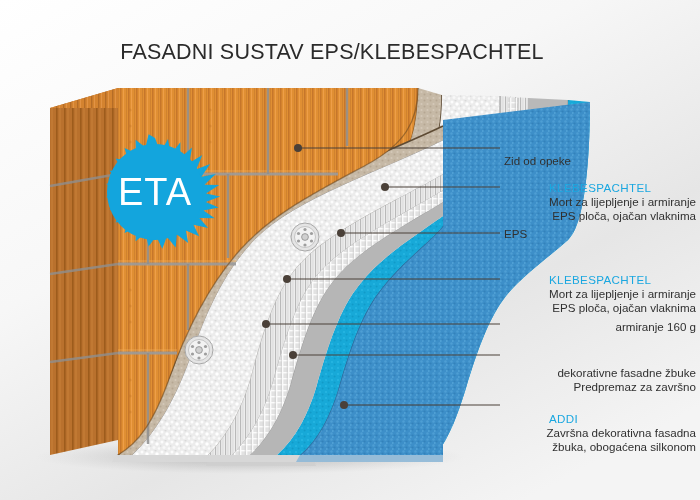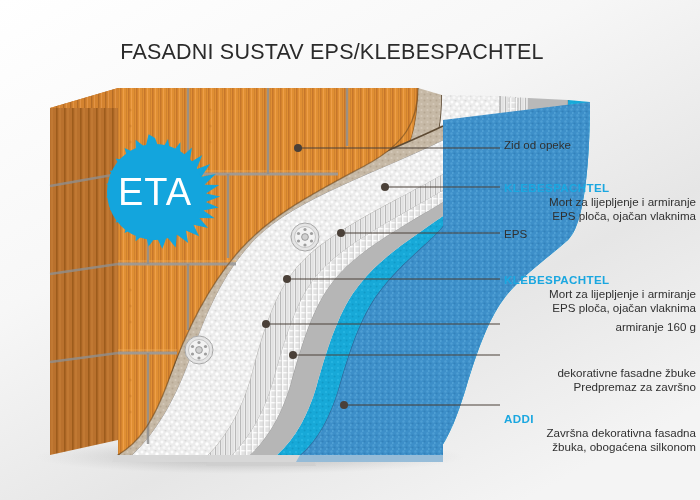--- a/index.html
+++ b/index.html
@@ -52,25 +52,26 @@
     top: 128px;
     width: 192px;
   }
   .legend-entry {
     position: absolute;
     left: 0;
     width: 192px;
   }
   .legend-head {
     color: #1aa7e0;
-    font-weight: bold;
+    font-weight: normal;
     font-size: 11.6px;
     letter-spacing: 0.35px;
     line-height: 14px;
     white-space: nowrap;
+    margin-left: 45px;
   }
   .legend-desc {
     color: #303030;
     font-size: 11.6px;
     line-height: 14.2px;
     text-align: right;
   }
   .legend-plain {
     color: #303030;
     font-size: 11.6px;
@@ -567,21 +568,21 @@
         <line x1="344" y1="405" x2="500" y2="405"></line>
         <circle cx="344" cy="405" r="4" stroke="none"></circle>
       </g>
     </g>
   </svg>
 
   <div id="title">FASADNI SUSTAV EPS/KLEBESPACHTEL</div>
 
   <div id="legend">
 
-    <div class="legend-entry" style="top:10px">
+    <div class="legend-entry" style="top:26px">
       <div class="legend-plain">Zid od opeke</div>
     </div>
 
     <div class="legend-entry" style="top:53px">
       <div class="legend-head">KLEBESPACHTEL</div>
       <div class="legend-desc">Mort za lijepljenje i armiranje</div>
       <div class="legend-desc">EPS ploča, ojačan vlaknima</div>
     </div>
 
     <div class="legend-entry" style="top:99px">

